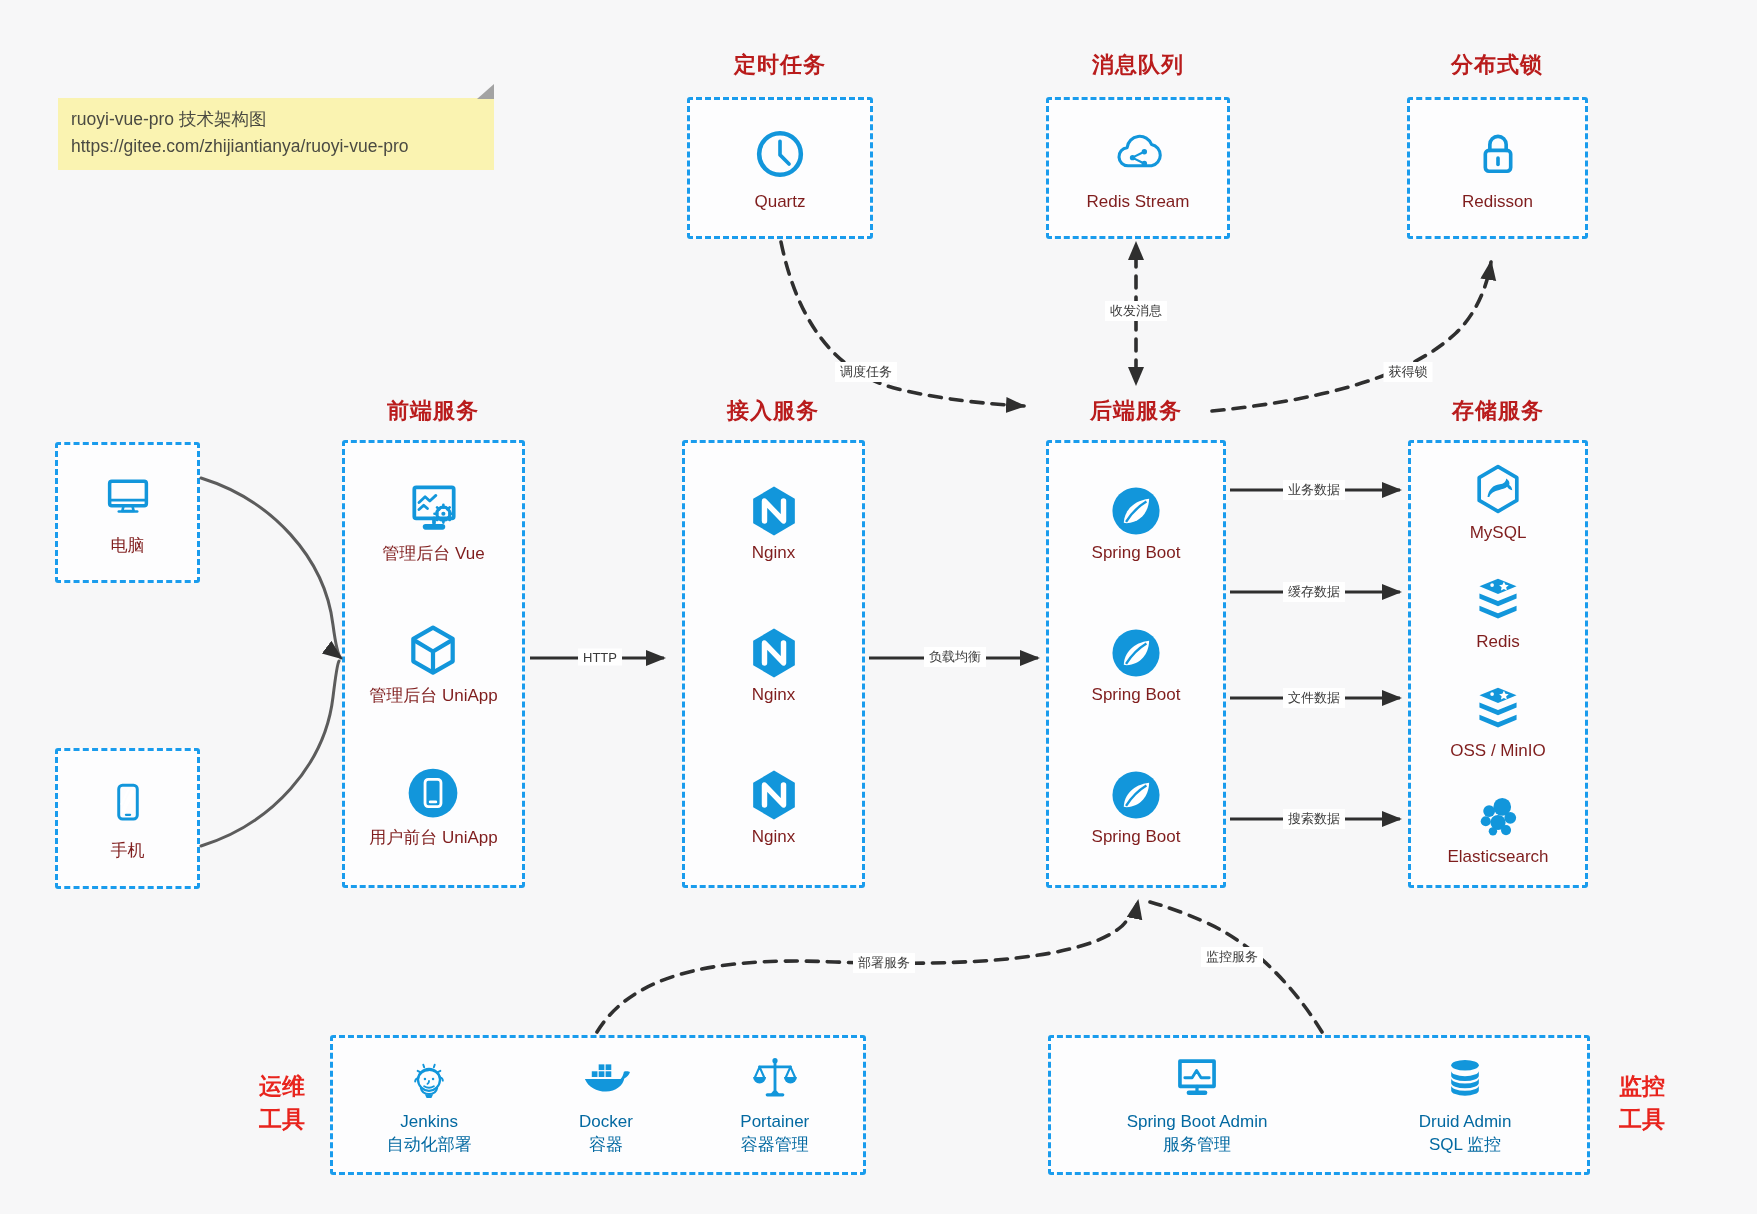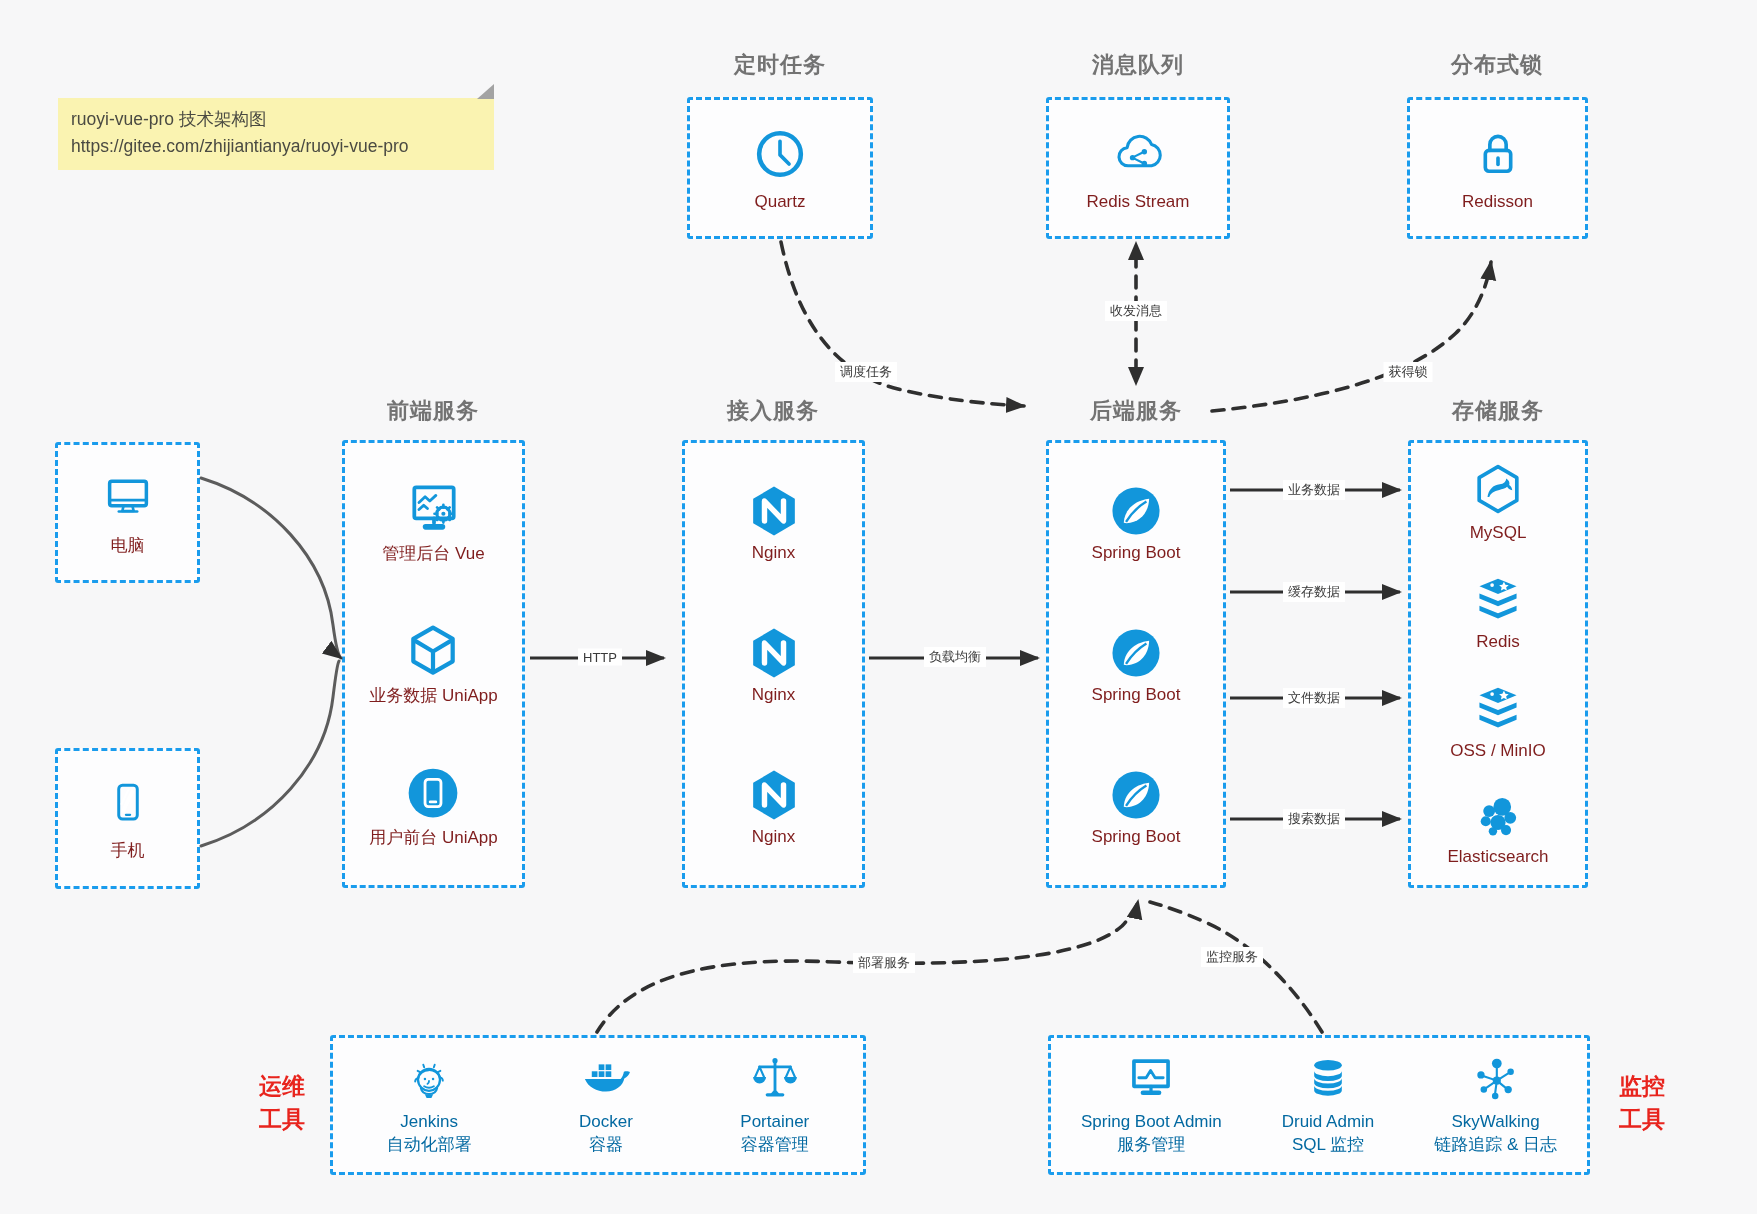--- a/index.html
+++ b/index.html
@@ -1,18 +1,18 @@
 <!DOCTYPE html>
 <html><head>
 <meta charset="utf-8">
 <style>
   html,body{margin:0;padding:0;background:#f7f7f8;font-family:"Liberation Sans","DejaVu Sans",sans-serif;}
   .stage{position:relative;width:1757px;height:1214px;background:#f7f7f8;overflow:hidden;}
   .dbox{position:absolute;border:3px dashed #1a9ced;background:#fdfdfe;box-sizing:border-box;border-radius:3px;}
-  .gtitle{position:absolute;color:#737373;font-weight:bold;font-size:22px;text-align:center;letter-spacing:1px;white-space:nowrap;}
+  .gtitle{position:absolute;color:#b91c1c;font-weight:bold;font-size:22px;text-align:center;letter-spacing:1px;white-space:nowrap;}
   .side-title{position:absolute;color:#e8241d;font-weight:bold;font-size:23px;line-height:33px;text-align:center;}
   .col{display:flex;flex-direction:column;justify-content:space-around;align-items:center;padding:8px 0;}
   .ctr{display:flex;flex-direction:column;justify-content:center;align-items:center;gap:9px;}
   .item{display:flex;flex-direction:column;align-items:center;gap:3px;}
   .ilabel{font-size:17px;color:#7f1d1d;white-space:nowrap;}
   .rowbox{display:flex;flex-direction:row;justify-content:space-around;align-items:center;}
   .bitem{display:flex;flex-direction:column;align-items:center;gap:4px;}
   .bl{font-size:17px;color:#0369a1;line-height:25px;text-align:center;white-space:nowrap;}
   .edge-label{position:absolute;transform:translate(-50%,-50%);background:#ffffff;color:#3a3a3a;font-size:13px;padding:1px 5px;white-space:nowrap;}
   .note{position:absolute;left:58px;top:98px;width:436px;height:72px;background:#faf3b1;box-sizing:border-box;padding:8px 0 0 13px;}
@@ -111,21 +111,21 @@
         <path class="ln" d="M32 42 v5" stroke-width="4"></path>
         <path class="ln" d="M23 51 h18" stroke-width="6"></path>
       </svg>
       <div class="ilabel">管理后台 Vue</div>
     </div>
     <div class="item">
       <svg class="icon" viewBox="0 0 64 64" width="60" height="60">
         <path class="ln" d="M32 7 L53 19 V43 L32 55 L11 43 V19 Z" stroke-width="4.5"></path>
         <path class="ln" d="M32 32.5 V52 M32 32.5 L13.5 21.5 M32 32.5 L50.5 21.5" stroke-width="4.5"></path>
       </svg>
-      <div class="ilabel">业务数据 UniApp</div>
+      <div class="ilabel">管理后台 UniApp</div>
     </div>
     <div class="item">
       <svg class="icon" viewBox="0 0 64 64" width="60" height="60">
         <circle class="fb" cx="32" cy="32" r="26"></circle>
         <rect x="23.5" y="17.5" width="17" height="29" rx="3.5" fill="none" stroke="#ffffff" stroke-width="3"></rect>
         <path d="M29 41.5 h6" stroke="#ffffff" stroke-width="3" stroke-linecap="round"></path>
       </svg>
       <div class="ilabel">用户前台 UniApp</div>
     </div>
   </div>
@@ -284,36 +284,20 @@
     <div class="bitem">
       <svg class="icon" viewBox="0 0 64 64" width="52" height="52">
         <ellipse class="fb" cx="32" cy="15" rx="17" ry="6.5"></ellipse>
         <path class="fb" d="M15 22 a17 6.5 0 0 0 34 0 v6 a17 6.5 0 0 1 -34 0 Z"></path>
         <path class="fb" d="M15 31 a17 6.5 0 0 0 34 0 v6 a17 6.5 0 0 1 -34 0 Z"></path>
         <path class="fb" d="M15 40 a17 6.5 0 0 0 34 0 v6 a17 6.5 0 0 1 -34 0 Z"></path>
       </svg>
       <div class="bl">Druid Admin</div>
       <div class="bl" style="margin-top:-6px;">SQL 监控</div>
     </div>
-    <div class="bitem">
-      <svg class="icon" viewBox="0 0 64 64" width="52" height="52">
-        <path class="ln" d="M33 34 L33 19 M33 34 L17 28.5 M33 34 L20 43 M33 34 L31 49 M33 34 L44 43 M33 34 L46.5 25.5" stroke-width="2.6"></path>
-        <g class="fb">
-          <circle cx="33" cy="34" r="5"></circle>
-            <circle cx="33" cy="13" r="6"></circle>
-          <circle cx="13.5" cy="27" r="4.5"></circle>
-            <circle cx="17" cy="45" r="4"></circle>
-          <circle cx="31" cy="53" r="4"></circle>
-            <circle cx="47" cy="45" r="4.5"></circle>
-          <circle cx="50" cy="23" r="4"></circle>
-        </g>
-      </svg>
-      <div class="bl">SkyWalking</div>
-      <div class="bl" style="margin-top:-6px;">链路追踪 &amp; 日志</div>
-    </div>
   </div>
 
   <svg class="wires" width="1757" height="1214" viewBox="0 0 1757 1214">
     <defs>
       <marker id="ab" markerUnits="userSpaceOnUse" markerWidth="22" markerHeight="18" refX="18" refY="8" orient="auto">
         <path d="M0 0 L20 8 L0 16 Z" fill="#2f2f2f"></path>
       </marker>
       <marker id="ag" markerUnits="userSpaceOnUse" markerWidth="22" markerHeight="18" refX="18" refY="8" orient="auto">
         <path d="M0 0 L20 8 L0 16 Z" fill="#5c5c5c"></path>
       </marker>

